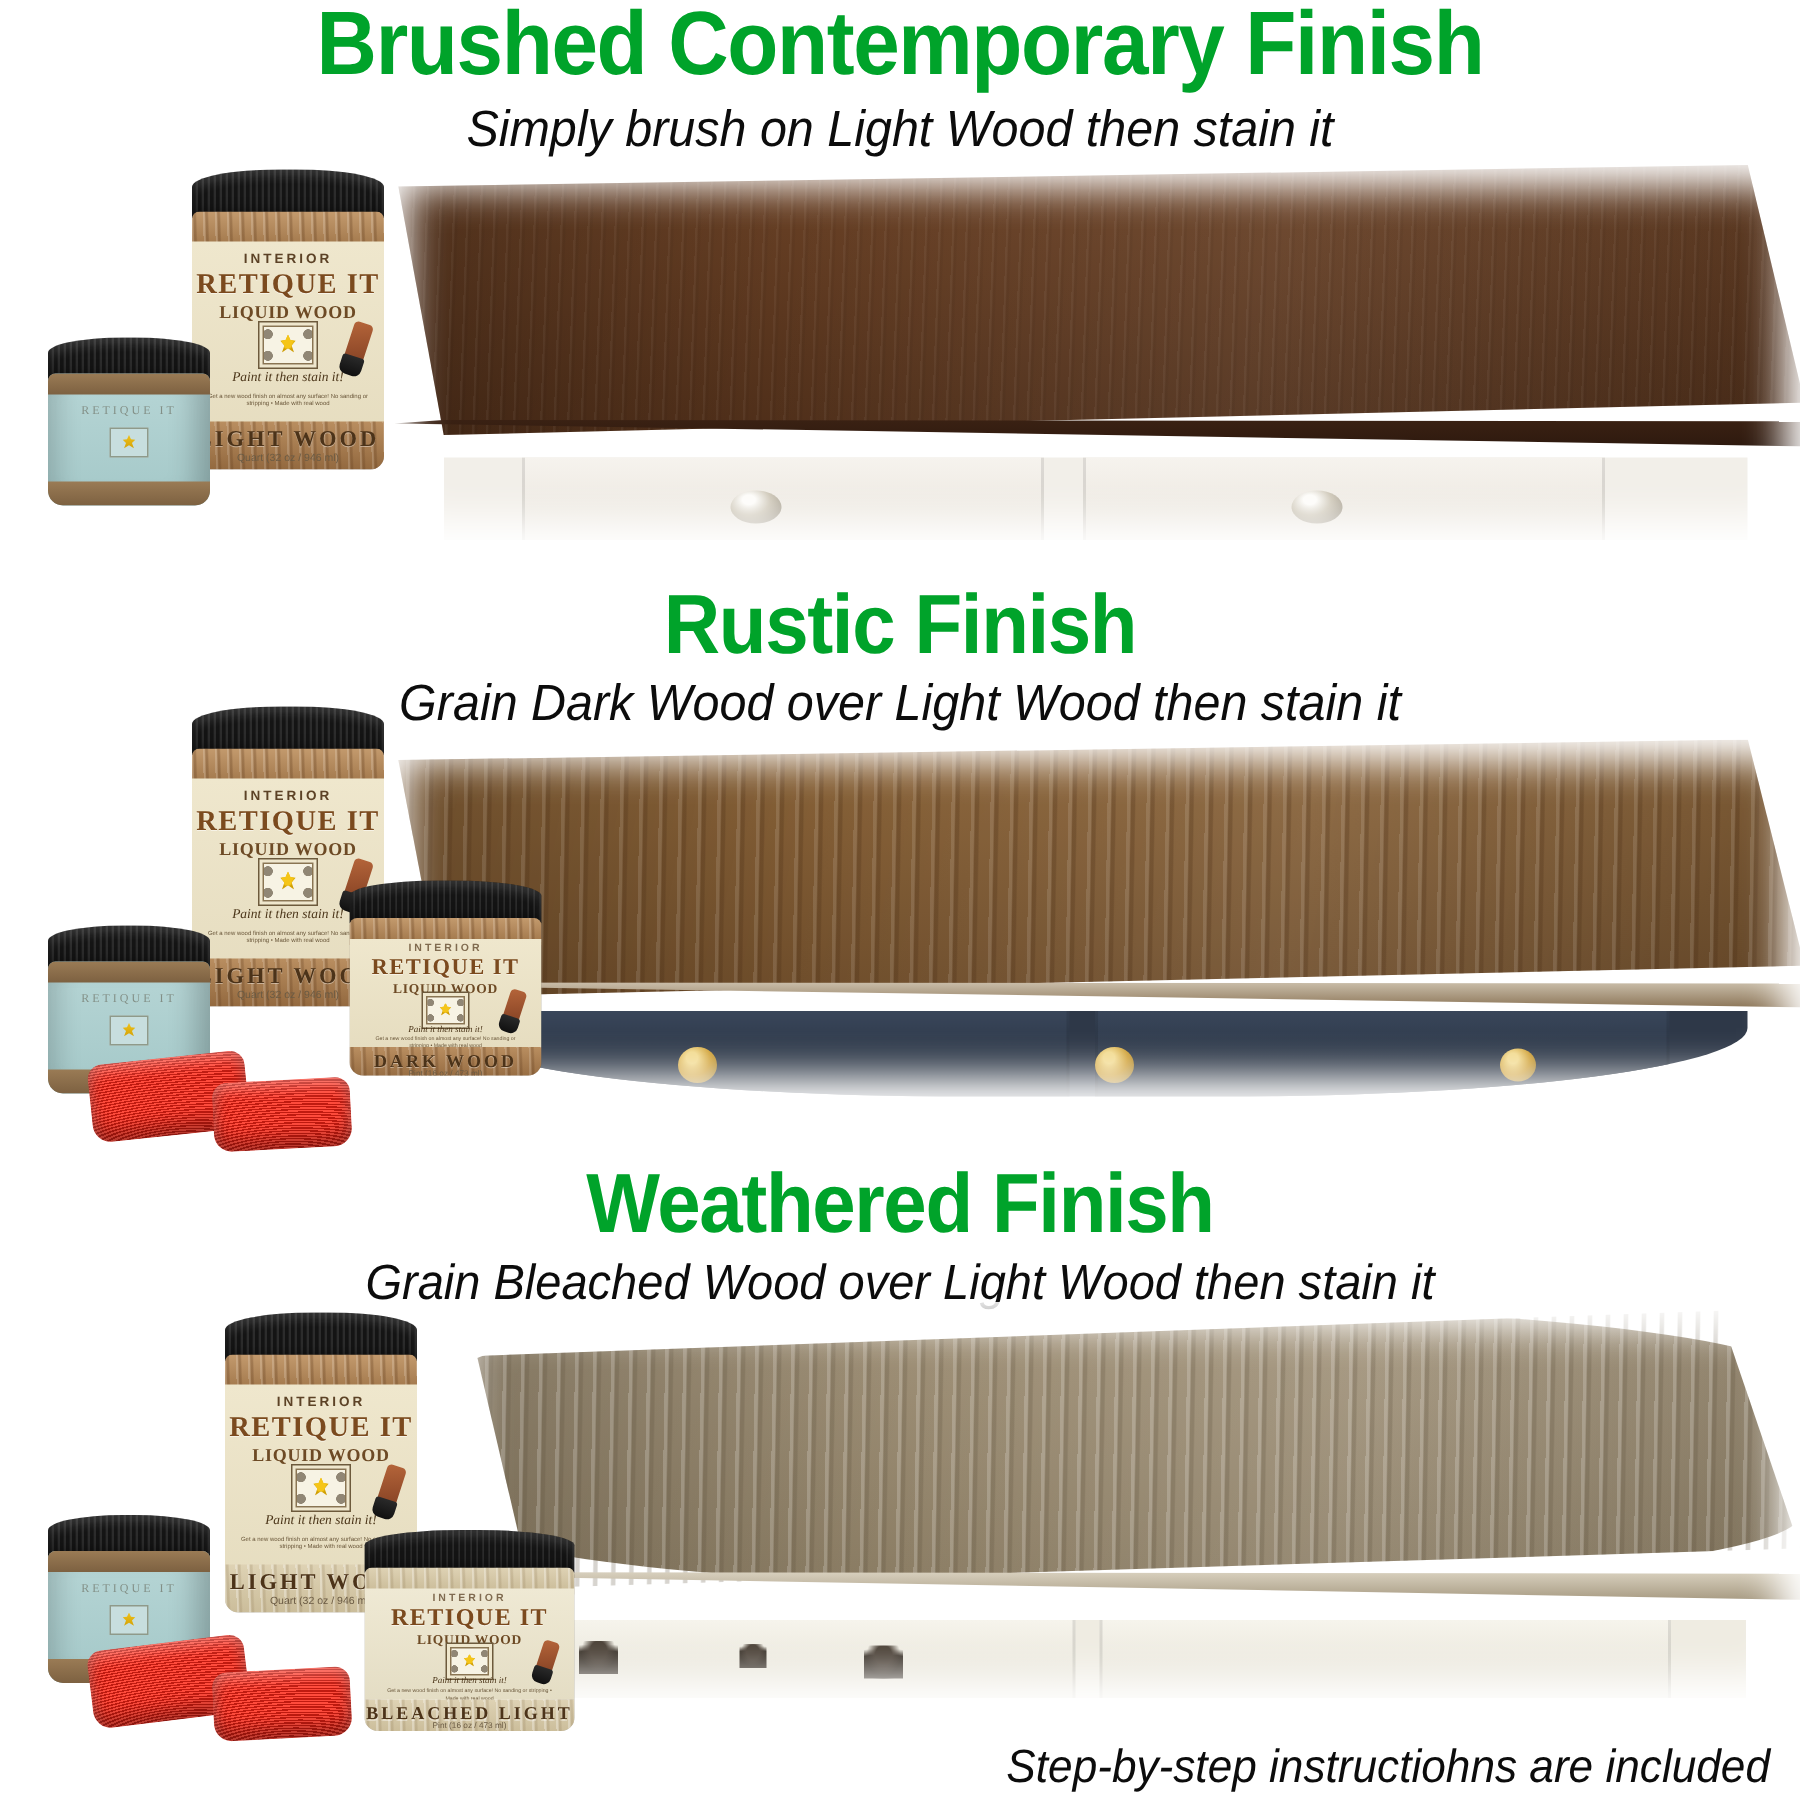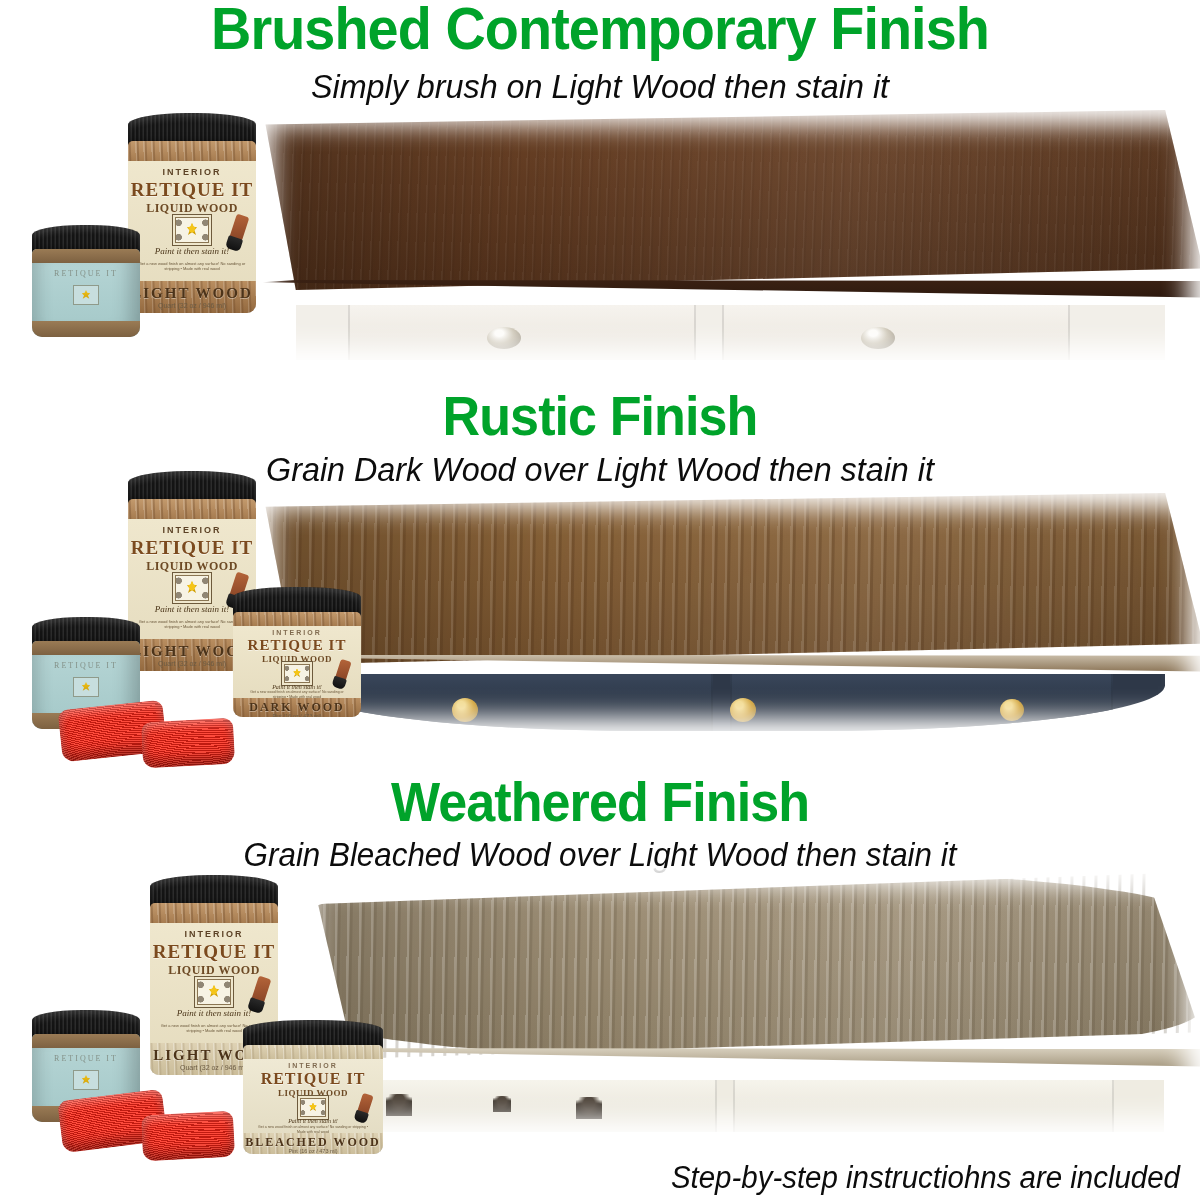--- a/index.html
+++ b/index.html
@@ -478,21 +478,21 @@
           <div class="lbl lbl-retique" style="top:11px;font-size:16px;">RETIQUE IT</div>
           <div class="lbl lbl-liquidwood" style="top:29px;font-size:9px;">LIQUID WOOD</div>
           <div class="crest" style="top:39px;width:26px;height:19px;">
             <div class="crest-scroll"></div>
           </div>
           <div class="lbl lbl-tag" style="top:59px;font-size:6px;">Paint it then stain it!</div>
           <div class="brush-img" style="right:12px;top:35px;width:11px;height:19px;"></div>
         </div>
         <div class="lbl lbl-fine" style="top:80px;font-size:3.5px;line-height:4.5px;">Get a new wood finish on almost any surface! No sanding or stripping • Made with real wood</div>
         <div class="band-bottom pale" style="top:88px;height:22px;">
-          <div class="lbl lbl-variant" style="top:2px;font-size:12px;">BLEACHED WOOD</div>
+          <div class="lbl lbl-variant" style="top:2px;font-size:12px;">BLEACHED LIGHT</div>
           <div class="lbl lbl-size" style="top:15px;font-size:5.5px;">Pint (16 oz / 473 ml)</div>
         </div>
       </div>
     </div>
 
     <div class="jar jar-small" style="left:32px; top:245px; width:108px; height:112px;">
       <div class="jar-lid" style="height:30px;"></div>
       <div class="jar-body-teal" style="top:24px;height:88px;">
         <div class="teal-top-band" style="top:0;height:14px;"></div>
         <div class="teal-text" style="top:20px;font-size:8px;letter-spacing:2px;opacity:.55;">RETIQUE IT</div>

